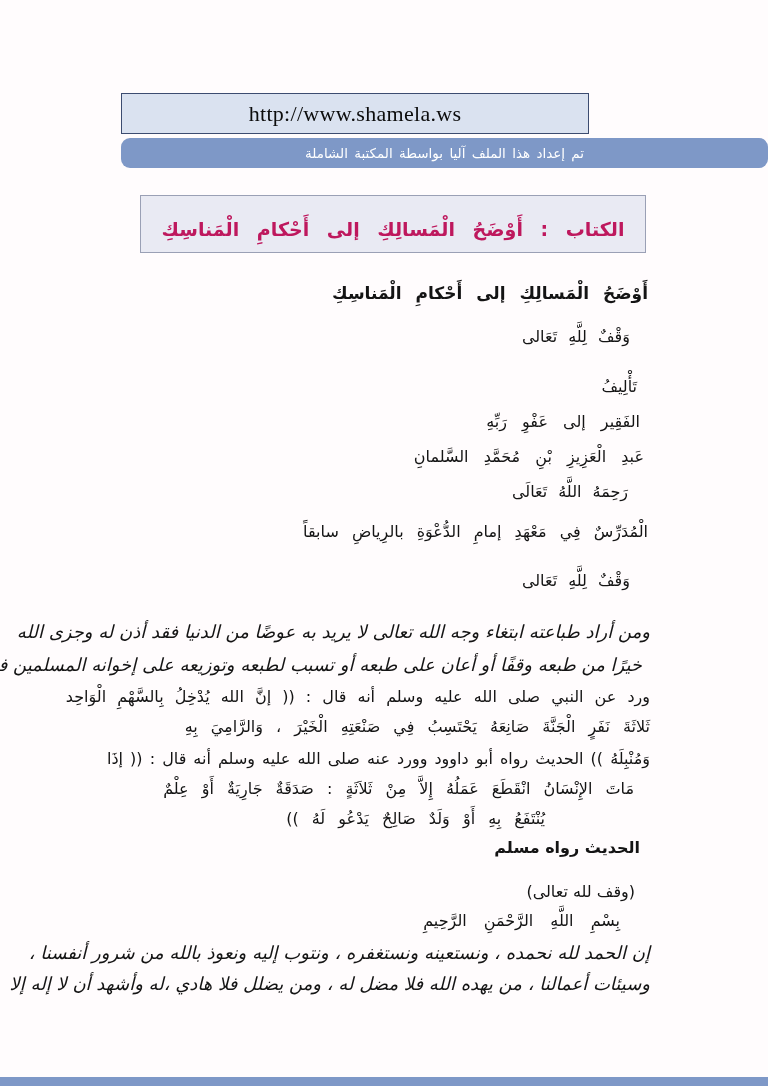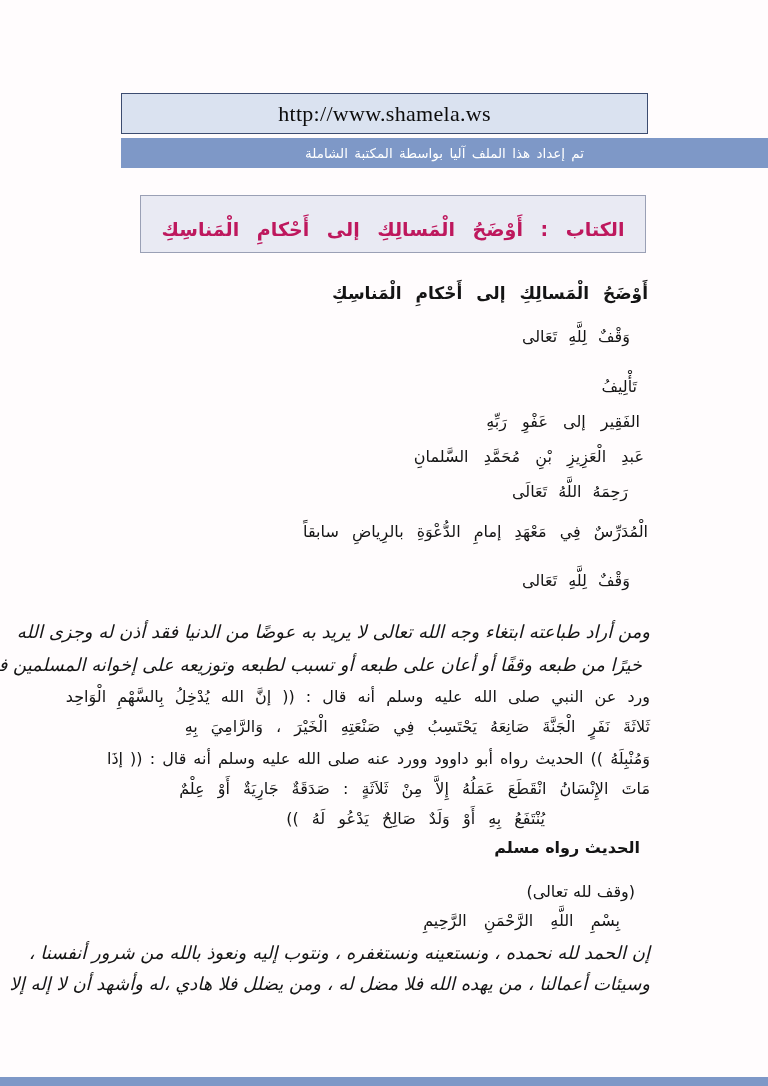--- a/index.html
+++ b/index.html
@@ -7,36 +7,37 @@
     width:768px;height:1086px;
     background:#fffcfd;
     position:relative;
     overflow:hidden;
     font-family:"DejaVu Sans", sans-serif;
   }
   .page{position:absolute;inset:0;}
 
   
   .url-box{
-    position:absolute;left:121px;top:93px;width:527px;height:41px;
+    position:absolute;left:121px;top:93px;width:468px;height:41px;
     background:#dae2f0;border:1px solid #3c4c70;
     box-sizing:border-box;
     display:flex;align-items:center;justify-content:center;
   }
   .url-text{
     font-family:"Liberation Serif","DejaVu Serif",serif;
     font-size:22px;color:#0c0c0c;letter-spacing:.3px;
   }
 
   
   .banner{
     position:absolute;left:121px;top:138px;width:647px;height:30px;
     background:#7e98c7;
     display:flex;align-items:center;justify-content:center;
     direction:rtl;
+    border-radius:9px;
   }
   .banner-text{color:#ffffff;font-size:13.5px;word-spacing:2px;}
 
   
   .title-box{
     position:absolute;left:140px;top:195px;width:506px;height:58px;
     background:#e9eaf3;border:1px solid #9aa0b5;
     box-sizing:border-box;
     display:flex;align-items:center;justify-content:center;
     direction:rtl;
@@ -92,21 +93,21 @@
     <div class="ln ws10" style="top:409px;right:10px;">الفَقِير إلى عَفْوِ رَبِّهِ</div>
     <div class="ln ws10" style="top:444px;right:6px;">عَبدِ الْعَزِيزِ بْنِ مُحَمَّدِ السَّلمانِ</div>
     <div class="ln ws6" style="top:479px;right:22px;">رَحِمَهُ اللَّهُ تَعَالَى</div>
     <div class="ln ws8" style="top:519px;right:2px;">الْمُدَرِّسٌ فِي مَعْهَدِ إمامِ الدُّعْوَةِ بالرِياضِ سابقاً</div>
     <div class="ln ws6" style="top:568px;right:20px;">وَقْفٌ لِلَّهِ تَعَالى</div>
     <div class="ln fs15" style="top:619px;right:0;">ومن أراد طباعته ابتغاء وجه الله تعالى لا يريد به عوضًا من الدنيا فقد أذن له وجزى الله</div>
     <div class="ln fs15" style="top:652px;right:8px;">خيرًا من طبعه وقفًا أو أعان على طبعه أو تسبب لطبعه وتوزيعه على إخوانه المسلمين فقد</div>
     <div class="ln ws6" style="top:684px;right:0;">ورد عن النبي صلى الله عليه وسلم أنه قال : (( إنَّ الله يُدْخِلُ بِالسَّهْمِ الْوَاحِد</div>
     <div class="ln ws8" style="top:714px;right:0;">ثَلاثَةَ نَفَرٍ الْجَنَّةَ صَانِعَهُ يَحْتَسِبُ فِي صَنْعَتِهِ الْخَيْرَ ، وَالرَّامِيَ بِهِ</div>
     <div class="ln ws2" style="top:746px;right:0;">وَمُنْبِلَهُ )) الحديث رواه أبو داوود وورد عنه صلى الله عليه وسلم أنه قال : (( إذَا</div>
-    <div class="ln ws8" style="top:776px;right:0;">مَاتَ الإِنْسَانُ انْقَطَعَ عَمَلُهُ إِلاَّ مِنْ ثَلاَثَةٍ : صَدَقَةٌ جَارِيَةٌ أَوْ عِلْمٌ</div>
+    <div class="ln ws8" style="top:776px;right:16px;">مَاتَ الإِنْسَانُ انْقَطَعَ عَمَلُهُ إِلاَّ مِنْ ثَلاَثَةٍ : صَدَقَةٌ جَارِيَةٌ أَوْ عِلْمٌ</div>
     <div class="ln ws8" style="top:806px;right:105px;">يُنْتَفَعُ بِهِ أَوْ وَلَدٌ صَالِحٌ يَدْعُو لَهُ ))</div>
     <div class="ln b" style="top:835px;right:10px;margin-left:25px;">الحديث رواه مسلم</div>
     <div class="ln" style="top:879px;right:15px;">(وقف لله تعالى)</div>
     <div class="ln ws12" style="top:908px;right:30px;margin-left:35px;">بِسْمِ اللَّهِ الرَّحْمَنِ الرَّحِيمِ</div>
     <div class="ln fs15" style="top:940px;right:0;">إن الحمد لله نحمده ، ونستعينه ونستغفره ، ونتوب إليه ونعوذ بالله من شرور أنفسنا ،</div>
     <div class="ln fs15" style="top:971px;right:0;">وسيئات أعمالنا ، من يهده الله فلا مضل له ، ومن يضلل فلا هادي ،له وأشهد أن لا إله إلا</div>
   </div>
 
   <div class="footer-bar"></div>
 

